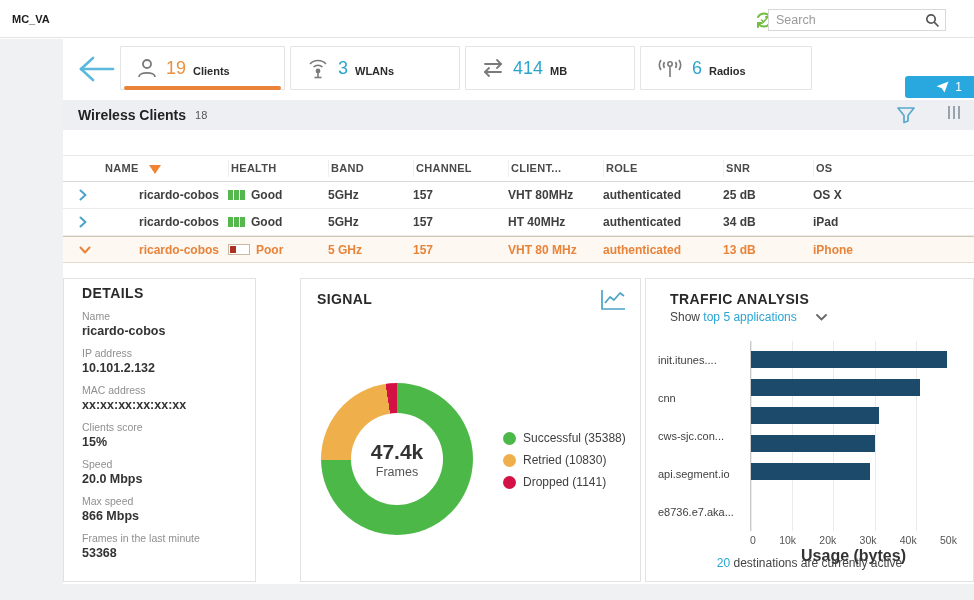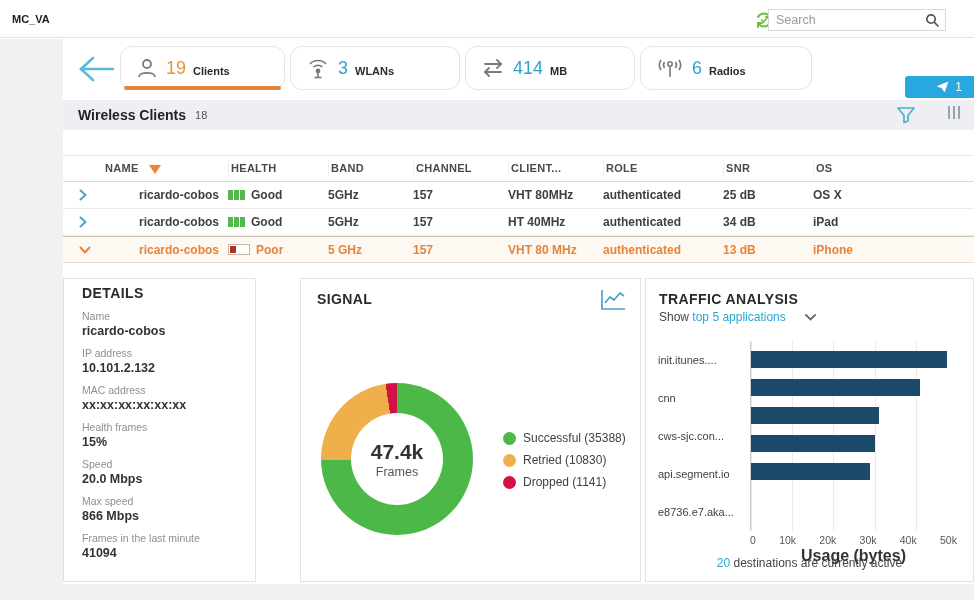--- a/index.html
+++ b/index.html
@@ -13,21 +13,21 @@
   .searchbox input { position:absolute; left:7px; top:1px; width:140px; height:18px; border:none; outline:none; font-size:12.5px; color:#444; font-family:"Liberation Sans",sans-serif; }
   .searchbox input::placeholder { color:#9a9a9a; }
   .search-ic { position:absolute; right:5px; top:3px; }
 
   
   .gutter { position:absolute; left:0; top:39px; width:63px; height:561px; background:#f0f1f3; }
   .bottomstrip { position:absolute; left:63px; top:584px; width:911px; height:16px; background:#f0f1f3; }
 
   
   .back-btn { position:absolute; left:76px; top:55px; width:40px; height:28px; cursor:pointer; }
-  .tabcard { position:absolute; top:46px; height:44px; background:#fff; border:1px solid #e4e4e6; border-radius:12px; display:flex; align-items:center; padding-left:14px; gap:7px; cursor:pointer; }
+  .tabcard { position:absolute; top:46px; height:44px; background:#fff; border:1px solid #e4e4e6; border-radius:1px; display:flex; align-items:center; padding-left:14px; gap:7px; cursor:pointer; }
   .tabcard .cnt { font-size:18px; color:#2da4cf; }
   .tabcard .lbl { font-size:11px; font-weight:bold; color:#2b2b2b; margin-top:5px; }
   .tab-clients { left:120px; width:165px; }
   .tab-clients .cnt { color:#e8913f; }
   .tab-clients::after { content:""; position:absolute; left:3px; right:3px; bottom:-1px; height:4px; background:#e8833a; border-radius:2px; }
   .tab-wlans { left:290px; width:170px; }
   .tab-mb { left:465px; width:170px; }
   .tab-radios { left:640px; width:172px; }
 
   .alert-badge { position:absolute; left:905px; top:76px; width:69px; height:22px; background:#29a8df; border-radius:3px 0 0 3px; color:#fff; display:flex; align-items:center; justify-content:flex-end; padding-right:12px; gap:6px; font-size:12px; cursor:pointer; }
@@ -54,21 +54,21 @@
   .hwrap { display:flex; align-items:center; gap:6px; }
   .hgood { display:inline-flex; gap:1px; }
   .hgood i { width:5px; height:10px; background:#55b84f; }
   .hpoor { display:inline-block; width:22px; height:11px; border:1px solid #c9b9a5; background:#fff; position:relative; }
   .hpoor i { position:absolute; left:1px; top:1px; width:6px; height:7px; background:#ad3122; }
 
   
   .panel { position:absolute; top:278px; height:304px; background:#fff; border:1px solid #e2e2e2; }
   .p-details { left:63px; width:193px; padding:6px 18px; }
   .p-signal { left:300px; width:341px; padding:12px 16px; }
-  .p-traffic { left:645px; width:329px; padding:12px 13px; }
+  .p-traffic { left:645px; width:329px; padding:12px 24px; }
   .ptitle { font-size:14px; font-weight:bold; color:#2a2a2a; letter-spacing:.4px; }
   .f-label { font-size:10.5px; color:#8f8f8f; margin-top:9px; }
   .f-value { font-size:12.5px; font-weight:bold; color:#333; margin-top:2px; }
 
   .psub { font-size:12px; color:#444; margin-top:3px; }
   .link { color:#2aa5d4; cursor:pointer; }
   .chevdn { display:inline-block; margin-left:16px; cursor:pointer; }
   .chart-ic { position:absolute; right:13px; top:9px; cursor:pointer; }
 
   
@@ -292,28 +292,28 @@
 </div>
 
 <div class="panel p-details">
   <div class="ptitle">DETAILS</div>
   <div class="f-label">Name</div>
   <div class="f-value">ricardo-cobos</div>
   <div class="f-label">IP address</div>
   <div class="f-value">10.101.2.132</div>
   <div class="f-label">MAC address</div>
   <div class="f-value">xx:xx:xx:xx:xx:xx</div>
-  <div class="f-label">Health frames</div>
+  <div class="f-label">Clients score</div>
   <div class="f-value">15%</div>
   <div class="f-label">Speed</div>
   <div class="f-value">20.0 Mbps</div>
   <div class="f-label">Max speed</div>
   <div class="f-value">866 Mbps</div>
   <div class="f-label">Frames in the last minute</div>
-  <div class="f-value">41094</div>
+  <div class="f-value">53368</div>
 </div>
 
 <div class="panel p-signal">
   <div class="ptitle">SIGNAL</div>
   <span class="chart-ic">
     <svg width="27" height="23" viewBox="0 0 27 23" fill="none" stroke="#4aa3c8" stroke-width="1.7">
       <path d="M2 2 V21 H25"></path>
         <path d="M5 15 L10 9 L14 12 L20 5 L24 8" stroke-linejoin="round"></path>
     </svg>
   </span>

